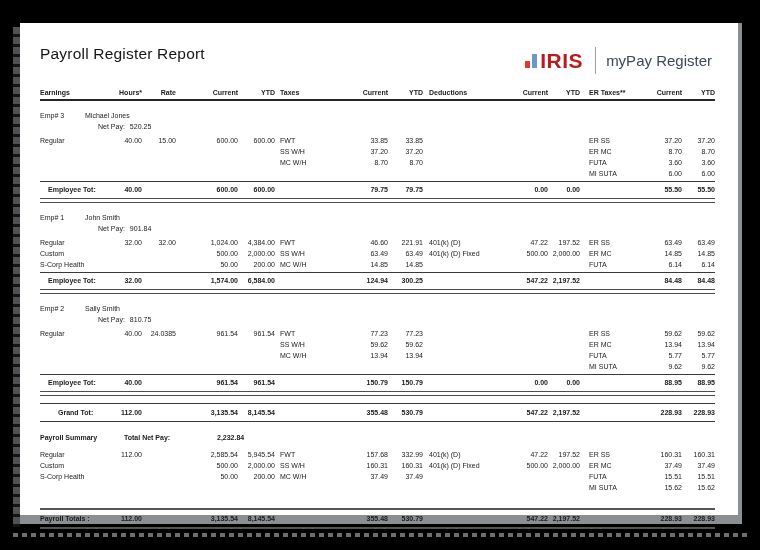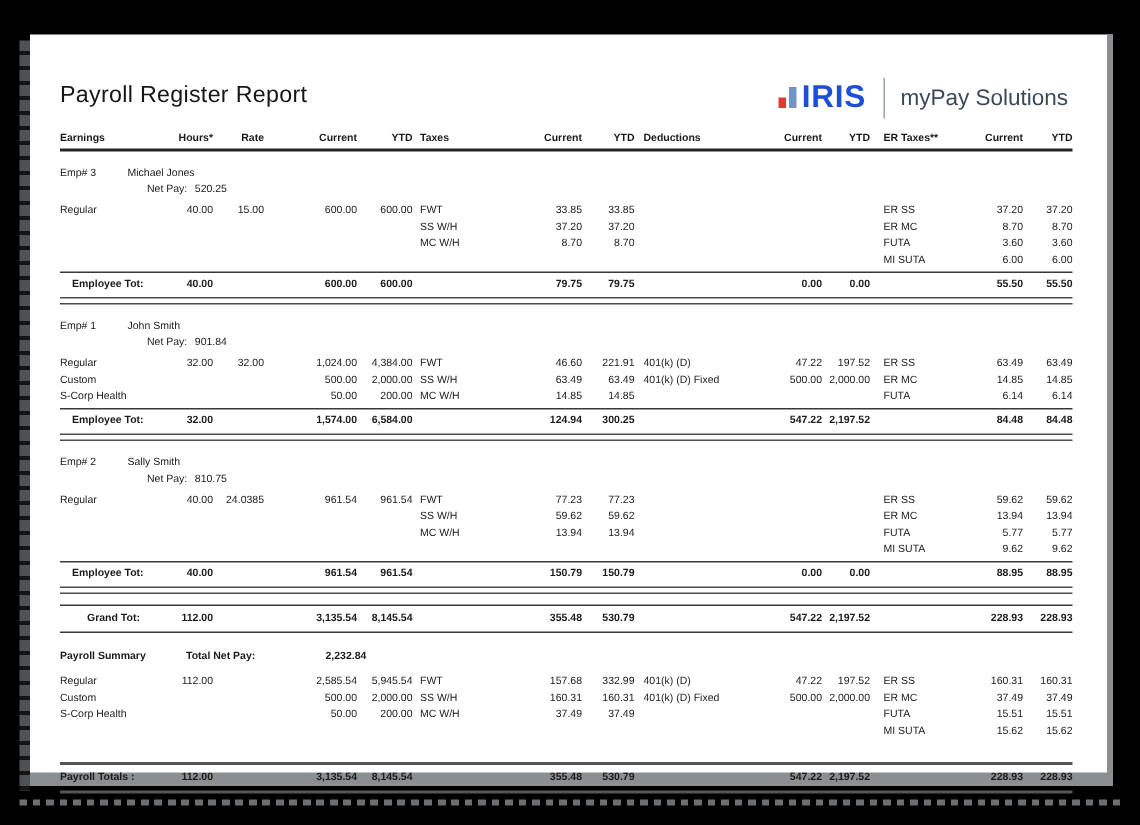--- a/index.html
+++ b/index.html
@@ -11,21 +11,21 @@
   .left-strip{position:absolute;left:13px;top:27px;width:7px;height:500px;
     background:repeating-linear-gradient(180deg,#4e5254 0 7px,#141414 7px 10px);}
   .bottom-dots{position:absolute;left:13px;top:533px;width:737px;height:4px;
     background:repeating-linear-gradient(90deg,#6b6f72 0 5px,#000 5px 9px);}
   .page{
     position:absolute;left:20px;top:23px;width:722px;height:501px;background:#fff;
     border-right:4px solid #8b8f92;border-bottom:9px solid #8b8f92;
     box-sizing:border-box;padding:20px 26px 0 20px;
   }
   
-  .hdr{display:flex;justify-content:space-between;align-items:center;height:40px;gap:28px;}
+  .hdr{display:flex;justify-content:space-between;align-items:flex-start;height:40px;gap:28px;}
   .title{font-size:15.5px;font-weight:400;color:#161616;letter-spacing:.2px;margin-top:2px;}
   .logo{display:flex;align-items:center;margin-top:4px;}
   .bars{display:flex;align-items:flex-end;margin-right:3px;}
   .bar-red{display:inline-block;width:5px;height:7px;margin-right:2px;}
   .bar-blue{display:inline-block;width:5px;height:14px;}
   .brand{font-size:21px;font-weight:bold;letter-spacing:.5px;}
   .sep{width:1px;height:27px;background:#9aa2ab;margin:0 10px 0 12px;}
   .product{font-size:15px;font-weight:400;}
   
   .subtitle{font-size:8px;color:#111;margin-top:15px;}
@@ -63,23 +63,23 @@
 <div class="bottom-dots"></div>
 
 <div class="page">
   <div class="hdr">
     <div class="title">Payroll Register Report</div>
     <div class="logo">
       <span class="bars">
           <i class="bar-red" style="background: rgb(224, 58, 46);"></i>
           <i class="bar-blue" style="background: rgb(111, 150, 201);"></i>
         </span>
-      <span class="brand" style="color: #1d4ed8;">IRIS</span>
+      <span class="brand" style="color: #b91c1c;">IRIS</span>
       <span class="sep"></span>
-      <span class="product" style="color: rgb(59, 72, 89);">myPay Solutions</span>
+      <span class="product" style="color: rgb(59, 72, 89);">myPay Register</span>
     </div>
   </div>
   <div id="table">
       <div class="r thead b">
         <span class="c c0">Earnings</span>
         <span class="c c1">Hours*</span>
         <span class="c c2">Rate</span>
         <span class="c c3">Current</span>
         <span class="c c4">YTD</span>
         <span class="c c5">Taxes</span>

